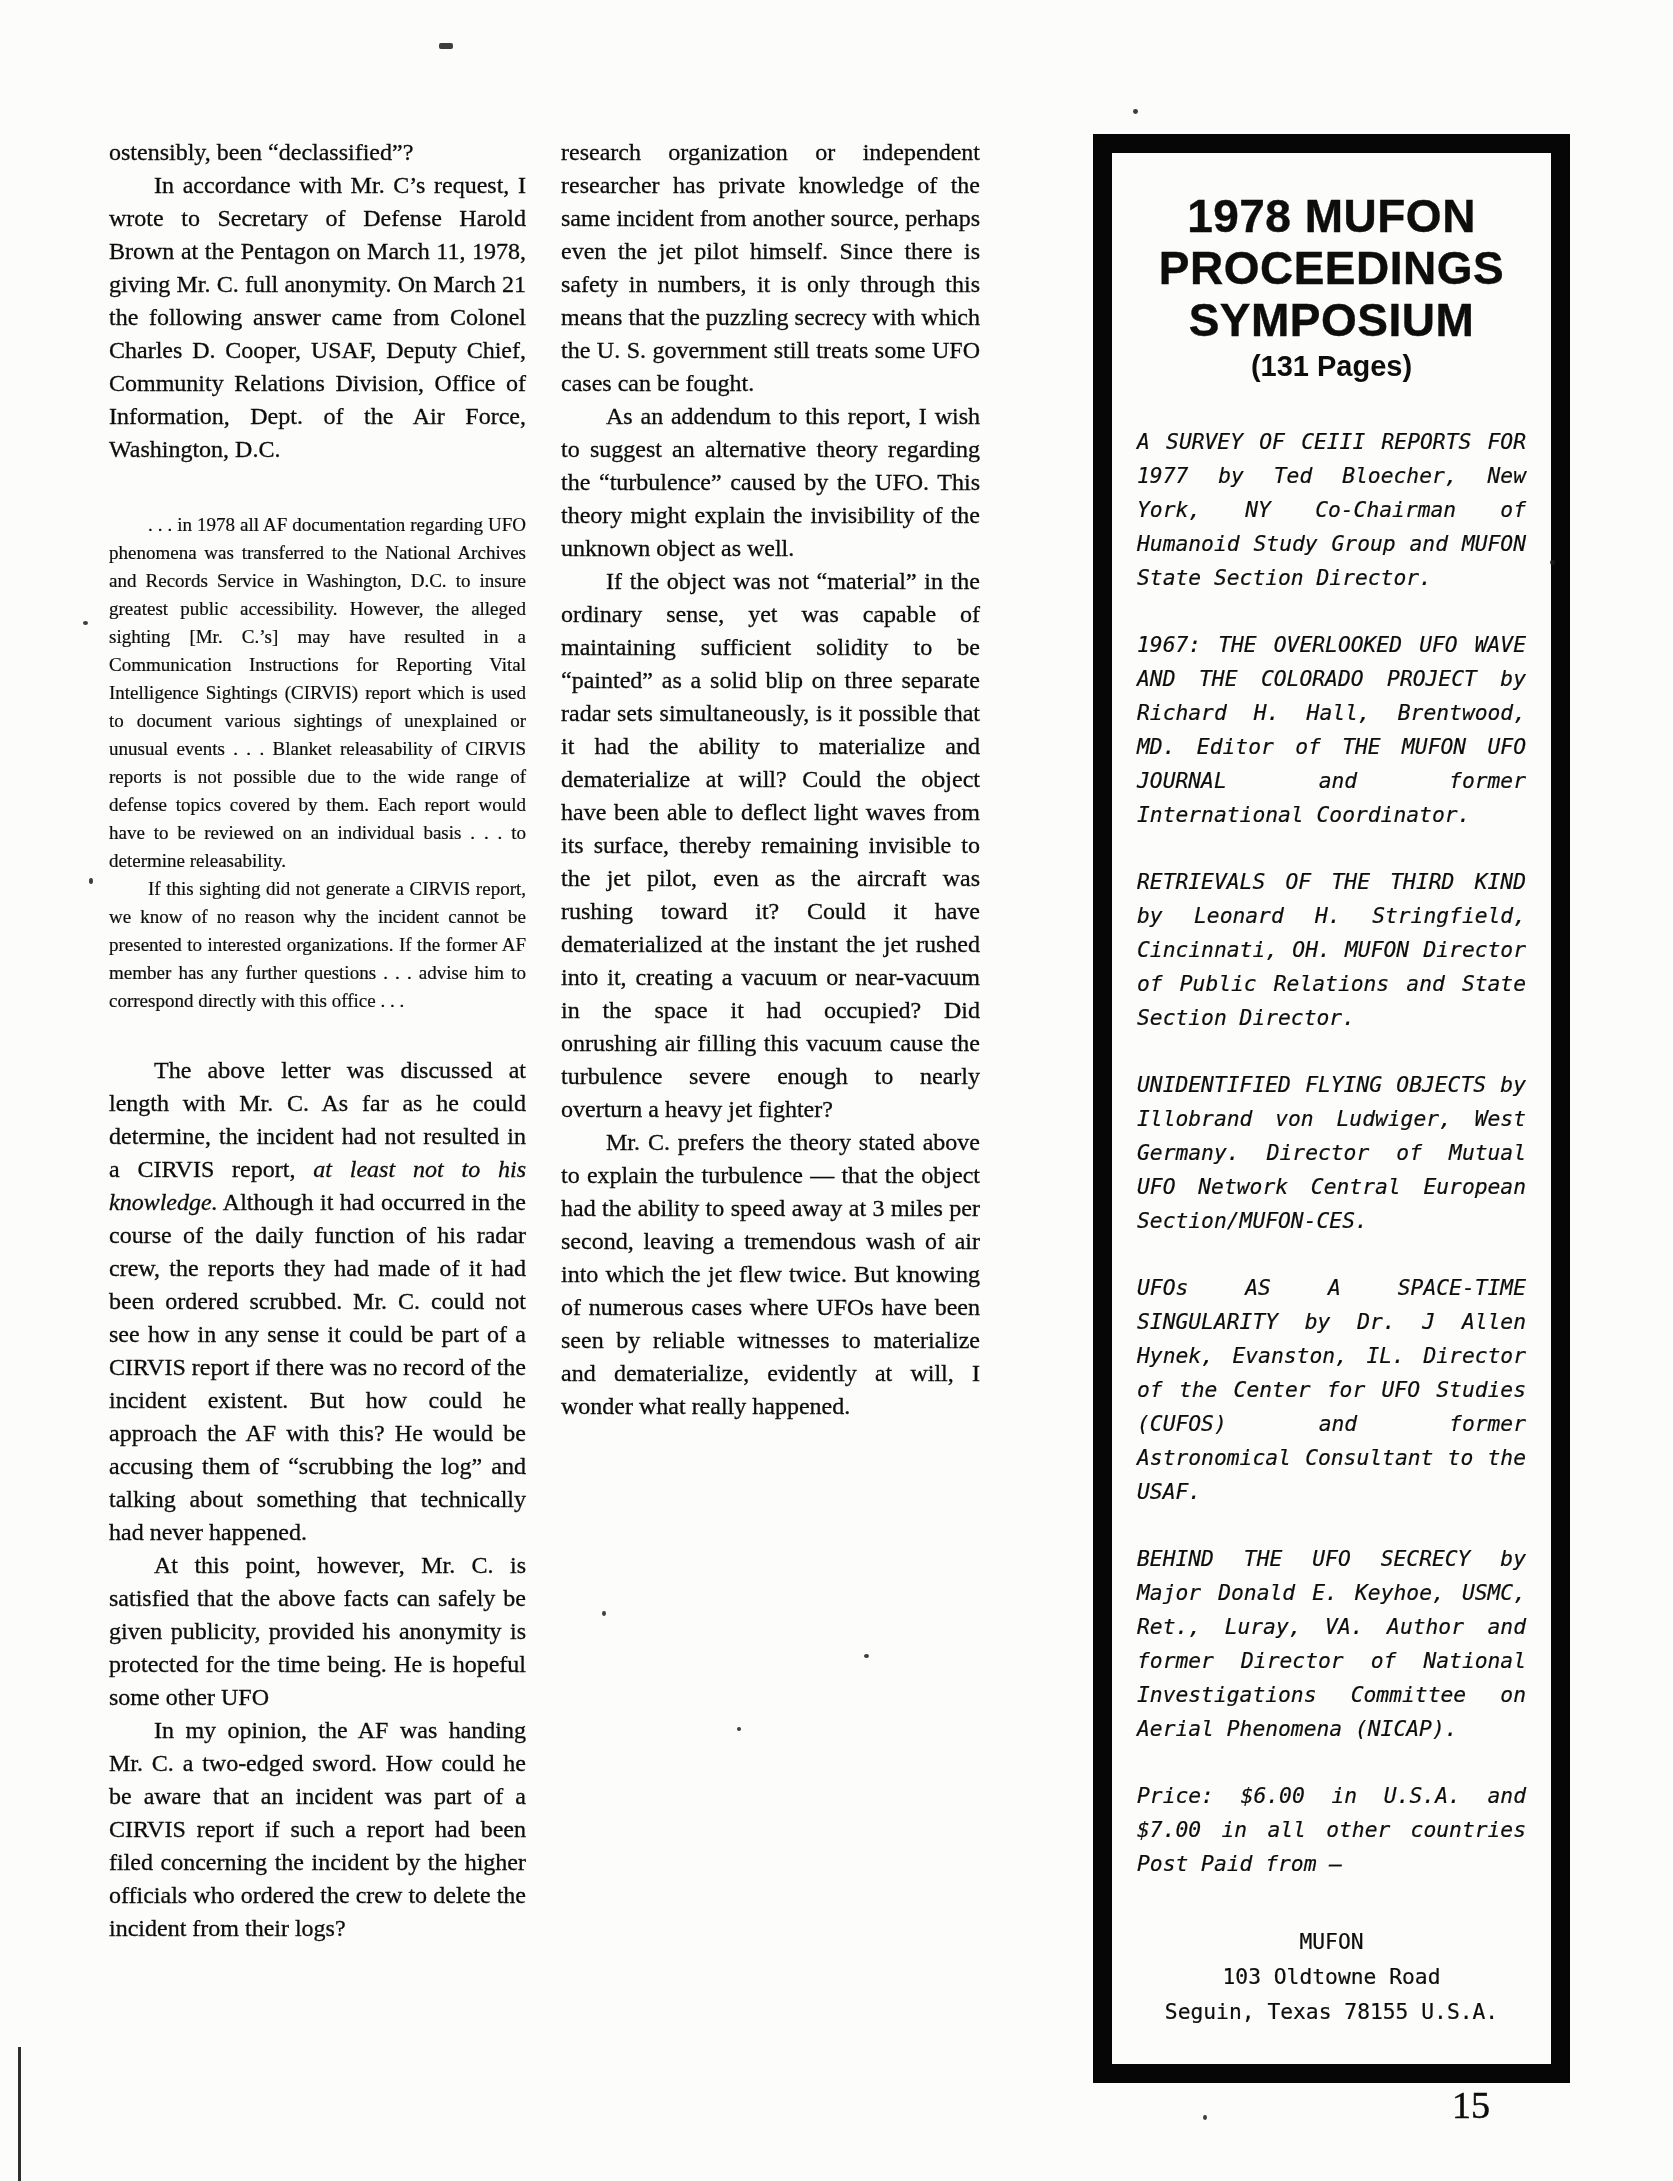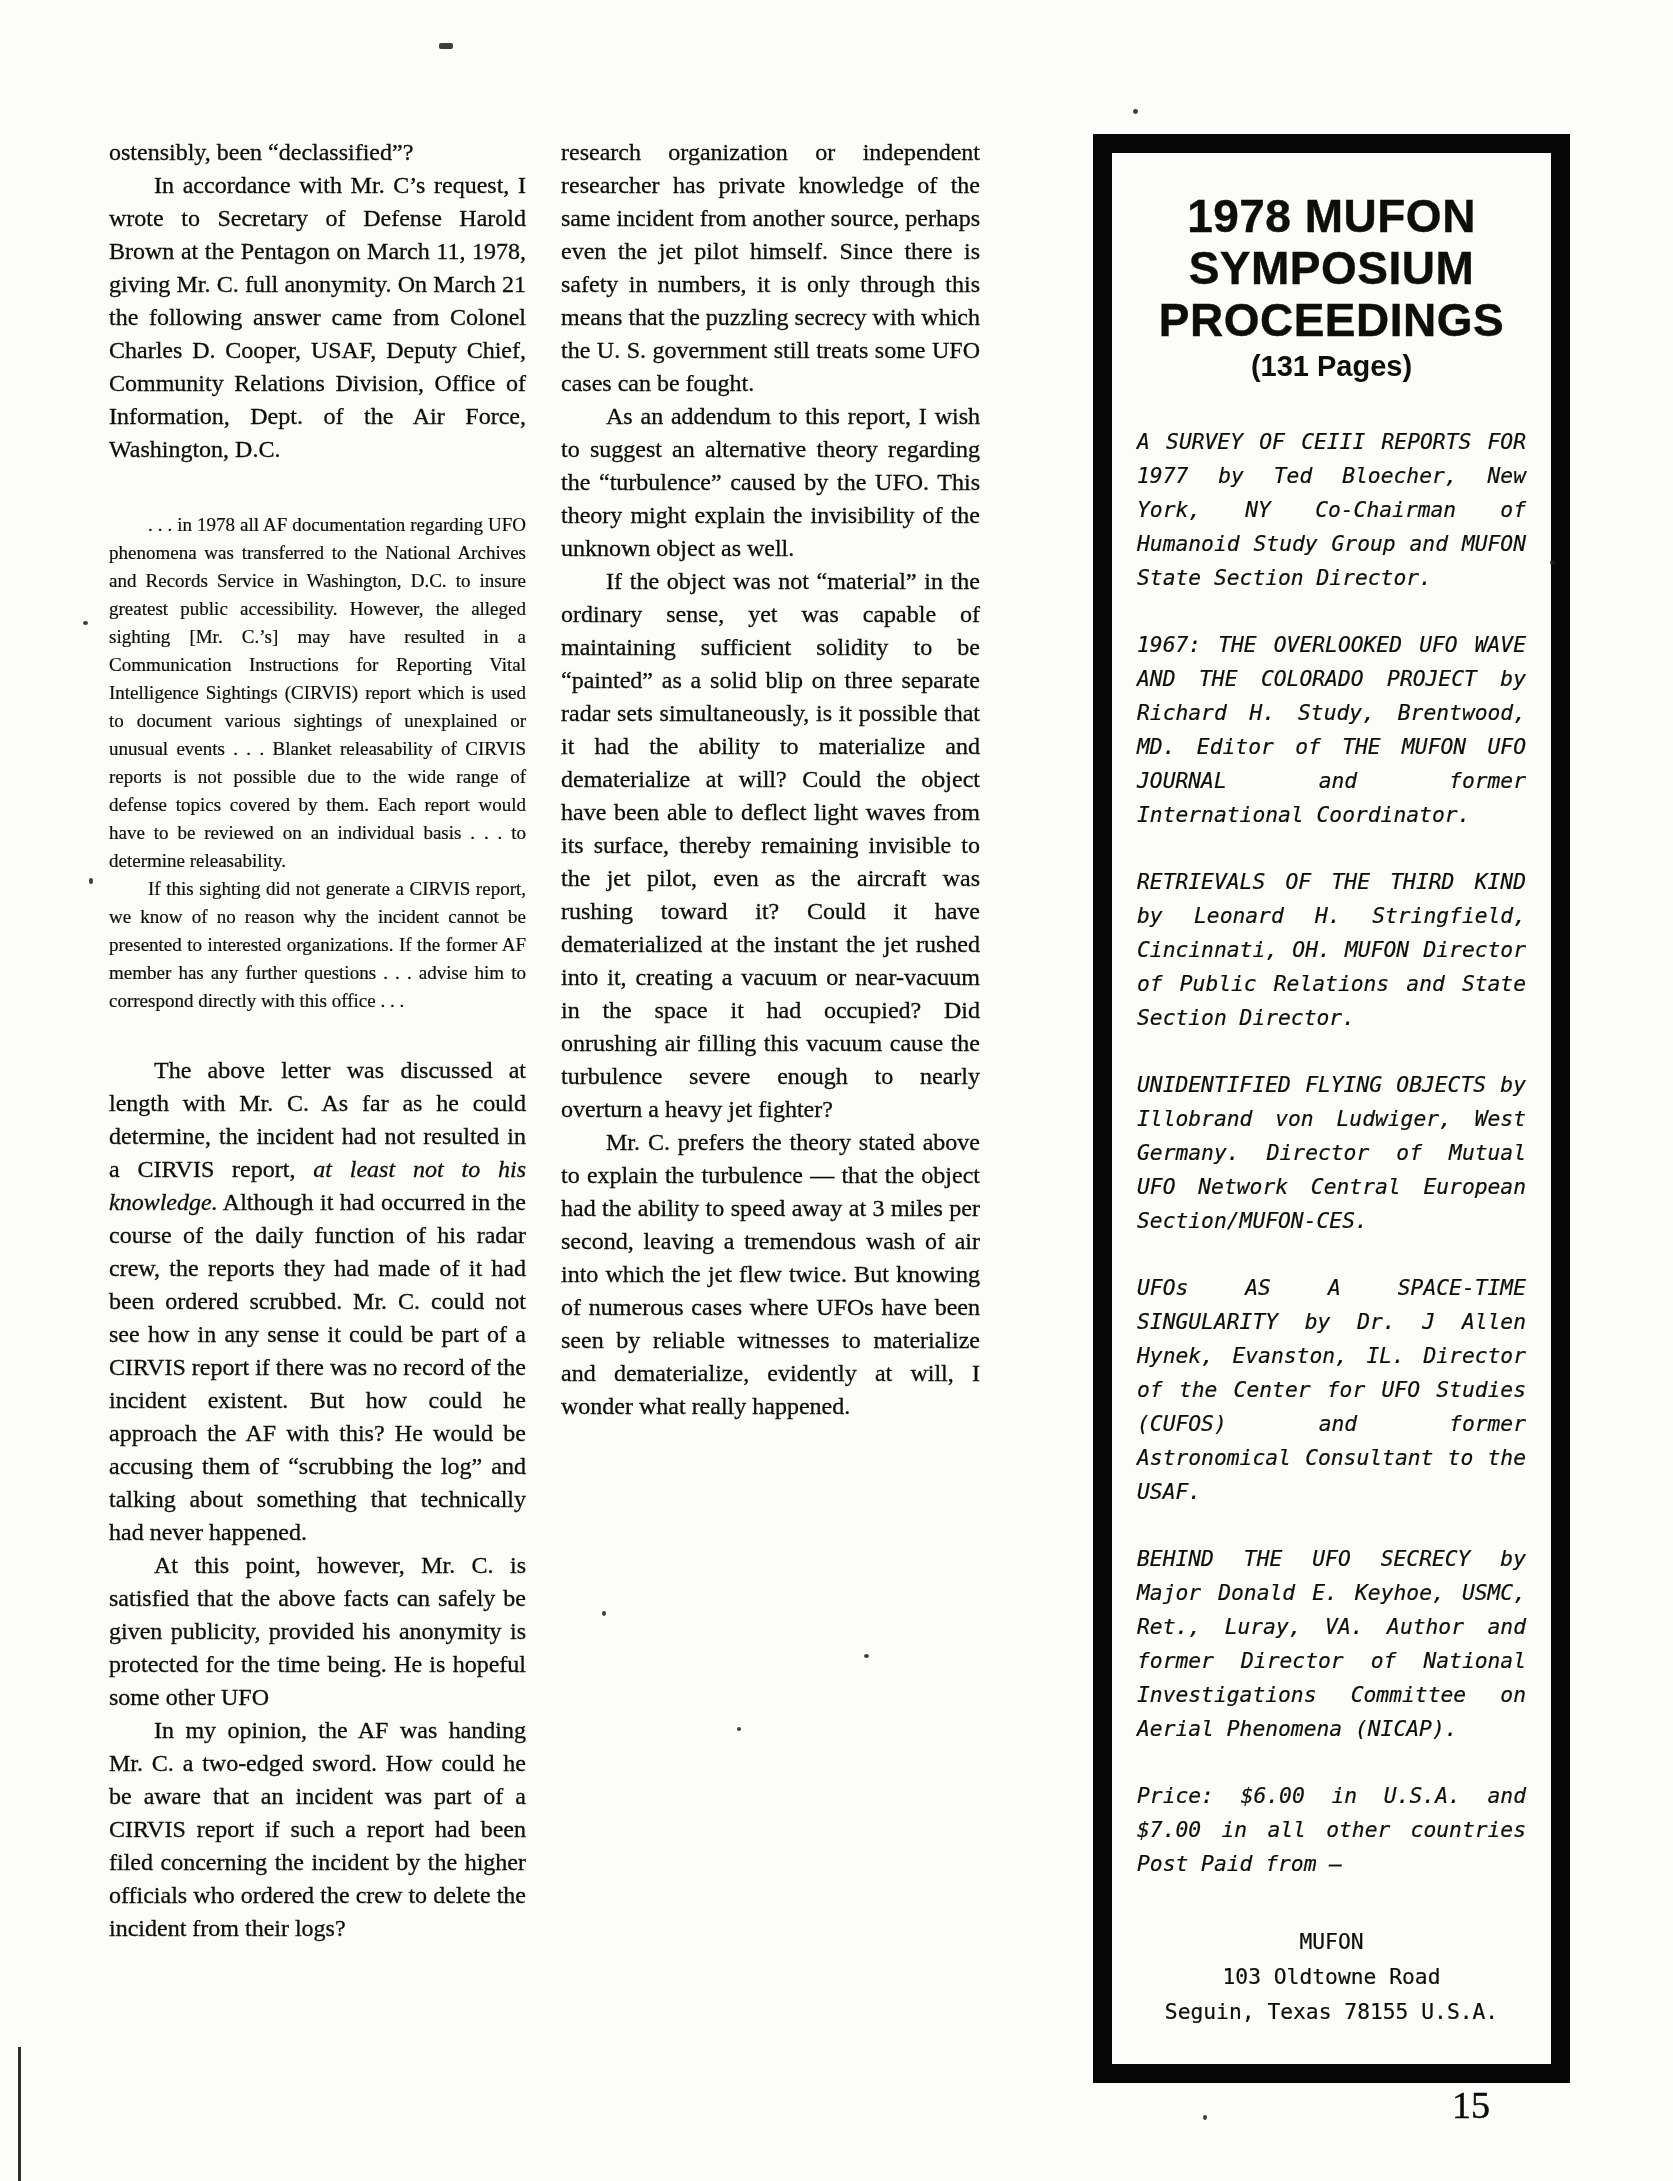--- a/index.html
+++ b/index.html
@@ -120,26 +120,26 @@
   <div class="col col2">
     <p class="noindent">research organization or independent researcher has private knowledge of the same incident from another source, perhaps even the jet pilot himself. Since there is safety in numbers, it is only through this means that the puzzling secrecy with which the U. S. government still treats some UFO cases can be fought.</p>
     <p>As an addendum to this report, I wish to suggest an alternative theory regarding the “turbulence” caused by the UFO. This theory might explain the invisibility of the unknown object as well.</p>
     <p>If the object was not “material” in the ordinary sense, yet was capable of maintaining sufficient solidity to be “painted” as a solid blip on three separate radar sets simultaneously, is it possible that it had the ability to materialize and dematerialize at will? Could the object have been able to deflect light waves from its surface, thereby remaining invisible to the jet pilot, even as the aircraft was rushing toward it? Could it have dematerialized at the instant the jet rushed into it, creating a vacuum or near-vacuum in the space it had occupied? Did onrushing air filling this vacuum cause the turbulence severe enough to nearly overturn a heavy jet fighter?</p>
     <p>Mr. C. prefers the theory stated above to explain the turbulence — that the object had the ability to speed away at 3 miles per second, leaving a tremendous wash of air into which the jet flew twice. But knowing of numerous cases where UFOs have been seen by reliable witnesses to materialize and dematerialize, evidently at will, I wonder what really happened.</p>
   </div>
 
   <div class="adbox">
     <div class="ad-title">
       <div>1978 MUFON</div>
+      <div>PROCEEDINGS</div>
       <div>SYMPOSIUM</div>
-      <div>PROCEEDINGS</div>
     </div>
     <div class="ad-subtitle">(131 Pages)</div>
     <p class="ad-item">A SURVEY OF CEIII REPORTS FOR 1977 by Ted Bloecher, New York, NY Co-Chairman of Humanoid Study Group and MUFON State Section Director.</p>
-    <p class="ad-item">1967: THE OVERLOOKED UFO WAVE AND THE COLORADO PROJECT by Richard H. Study, Brentwood, MD. Editor of THE MUFON UFO JOURNAL and former International Coordinator.</p>
+    <p class="ad-item">1967: THE OVERLOOKED UFO WAVE AND THE COLORADO PROJECT by Richard H. Hall, Brentwood, MD. Editor of THE MUFON UFO JOURNAL and former International Coordinator.</p>
     <p class="ad-item">RETRIEVALS OF THE THIRD KIND by Leonard H. Stringfield, Cincinnati, OH. MUFON Director of Public Relations and State Section Director.</p>
     <p class="ad-item">UNIDENTIFIED FLYING OBJECTS by Illobrand von Ludwiger, West Germany. Director of Mutual UFO Network Central European Section/MUFON-CES.</p>
     <p class="ad-item">UFOs AS A SPACE-TIME SINGULARITY by Dr. J Allen Hynek, Evanston, IL. Director of the Center for UFO Studies (CUFOS) and former Astronomical Consultant to the USAF.</p>
     <p class="ad-item">BEHIND THE UFO SECRECY by Major Donald E. Keyhoe, USMC, Ret., Luray, VA. Author and former Director of National Investigations Committee on Aerial Phenomena (NICAP).</p>
     <p class="ad-price">Price: $6.00 in U.S.A. and $7.00 in all other countries Post Paid from —</p>
     <div class="ad-address">
       <div>MUFON</div>
       <div>103 Oldtowne Road</div>
       <div>Seguin, Texas 78155 U.S.A.</div>
     </div>

